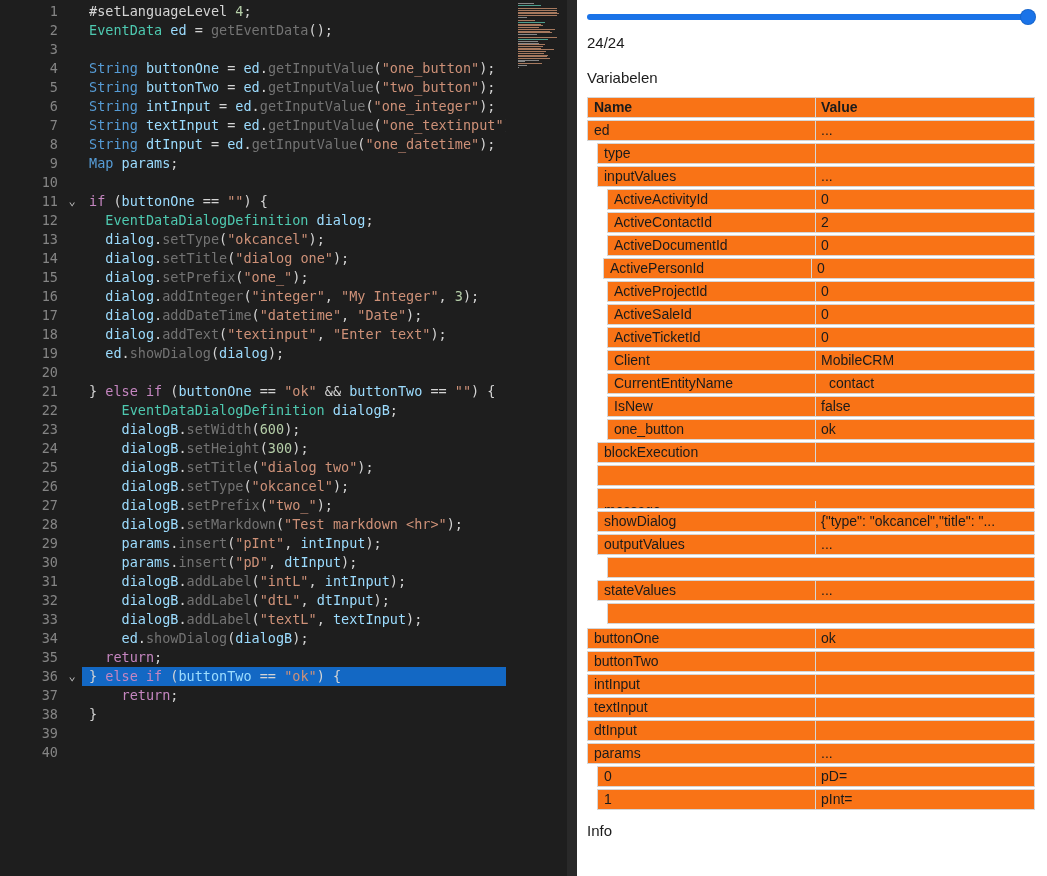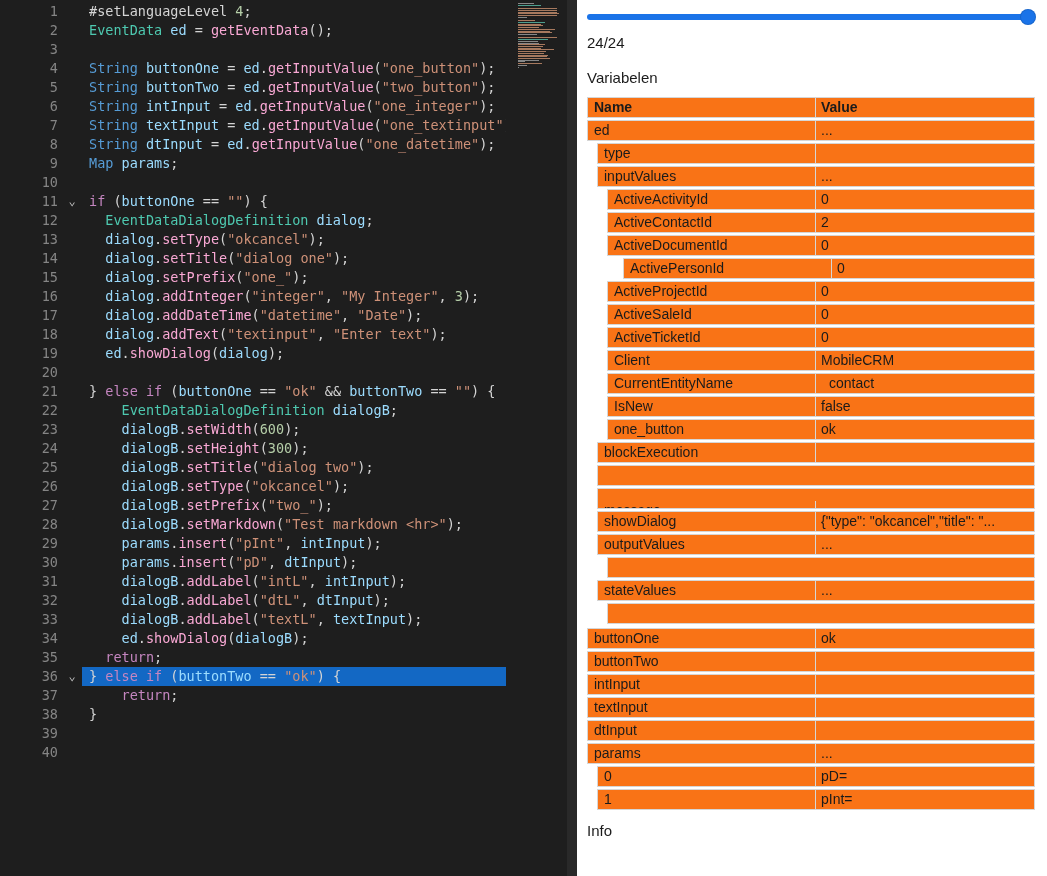--- a/index.html
+++ b/index.html
@@ -11,21 +11,21 @@
   
   .editor{position:absolute;left:0;top:0;width:577px;height:876px;background:#1e1e1e;}
   #code-lines{position:absolute;top:2px;left:0;width:577px;}
   .line{display:flex;height:19px;line-height:19px;
         font-family:"DejaVu Sans Mono","Liberation Mono",monospace;font-size:13.5px;white-space:pre;}
   .lnum{width:62px;flex:none;text-align:right;padding-right:4px;color:#858585;box-sizing:border-box;}
   .fold{width:20px;flex:none;text-align:center;color:#c5c5c5;font-size:12px;}
   .codetxt{flex:none;width:424px;padding-left:7px;box-sizing:border-box;overflow:hidden;color:#d4d4d4;}
   .line.selected .codetxt{background:var(--sel);}
   .tk-pln{color:#d4d4d4;} .tk-kw{color:#c586c0;} .tk-typ{color:#569cd6;}
-  .tk-cls{color:#4ec9b0;} .tk-fn{color:#f9a8d4;} .tk-var{color:#9cdcfe;}
+  .tk-cls{color:#4ec9b0;} .tk-fn{color:#737373;} .tk-var{color:#9cdcfe;}
   .tk-str{color:#ce9178;} .tk-num{color:#b5cea8;}
   .minimap{position:absolute;right:13px;top:3px;width:46px;height:74px;overflow:hidden;}
   .mmbar{height:1px;margin-bottom:0.72px;opacity:0.85;}
   .scrollbar{position:absolute;right:0;top:0;width:10px;height:876px;background:rgba(121,121,121,0.12);}
   
   .panel{position:absolute;left:577px;top:0;width:470px;height:876px;background:#fff;
          box-sizing:border-box;padding:8px 12px 0 10px;color:#1b1b1b;}
   .slider{position:relative;height:17px;margin-top:1px;}
   .slider .track{position:absolute;left:0;right:0;top:5px;height:6px;border-radius:3px;background:var(--accent);}
   .slider .thumb{position:absolute;right:-1px;top:0;width:16px;height:16px;border-radius:50%;
@@ -162,21 +162,21 @@
         <div class="vval">0</div>
       </div>
       <div class="vrow" style="margin-left: 20px;">
         <div class="vname" style="width: 208px;">ActiveContactId</div>
         <div class="vval">2</div>
       </div>
       <div class="vrow" style="margin-left: 20px;">
         <div class="vname" style="width: 208px;">ActiveDocumentId</div>
         <div class="vval">0</div>
       </div>
-      <div class="vrow" style="margin-left: 36px;">
+      <div class="vrow" style="margin-left: 16px;">
         <div class="vname" style="width: 208px;">ActivePersonId</div>
         <div class="vval">0</div>
       </div>
       <div class="vrow" style="margin-left: 20px;">
         <div class="vname" style="width: 208px;">ActiveProjectId</div>
         <div class="vval">0</div>
       </div>
       <div class="vrow" style="margin-left: 20px;">
         <div class="vname" style="width: 208px;">ActiveSaleId</div>
         <div class="vval">0</div>

